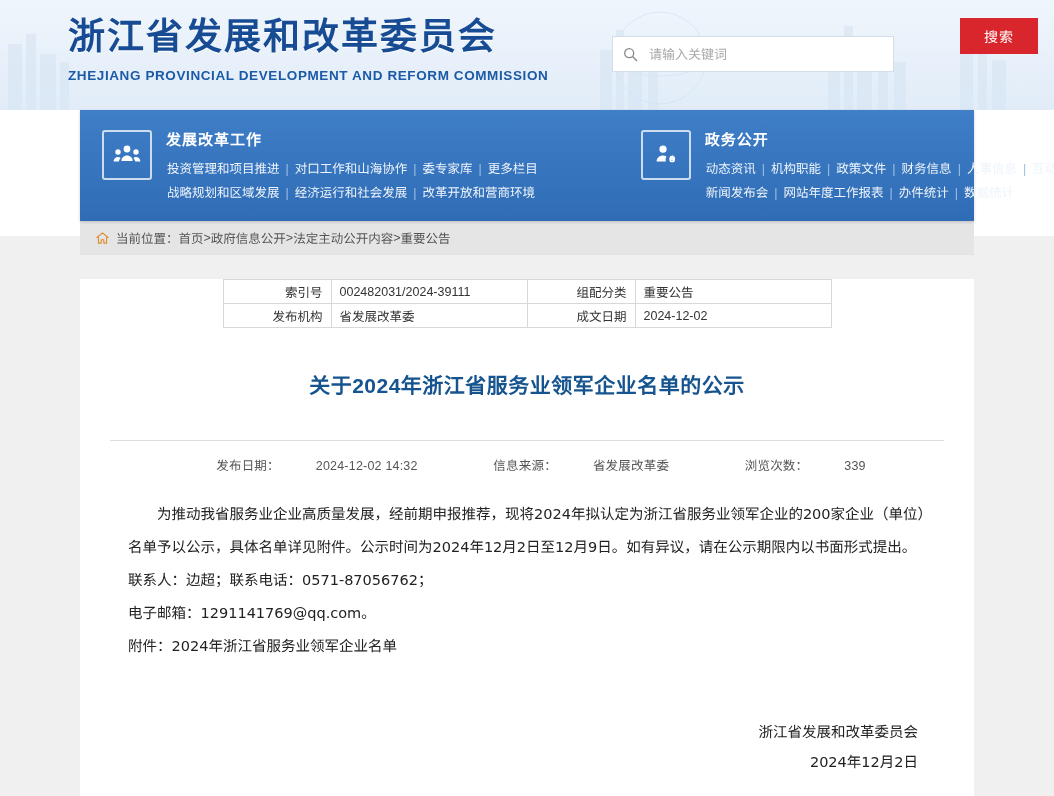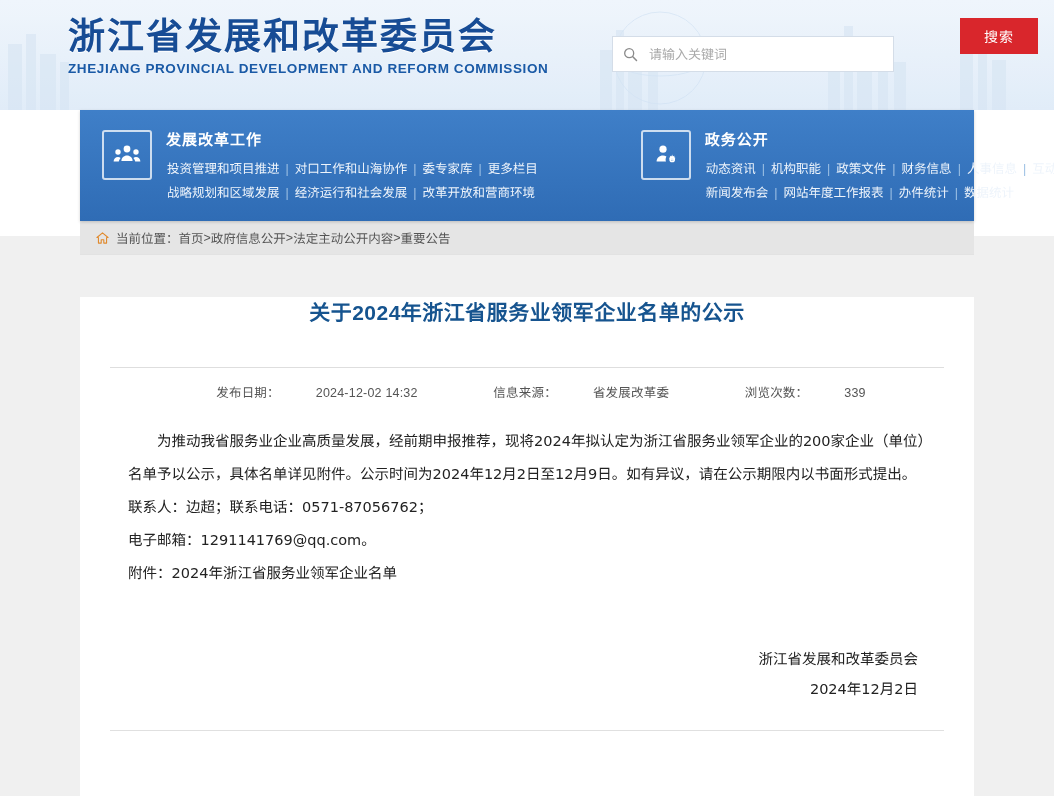--- a/index.html
+++ b/index.html
@@ -40,21 +40,21 @@
     line-height: 46px;
     white-space: nowrap;
     text-shadow: 0 1px 0 #fff;
   }
   .logo-en {
     font-family: "Liberation Sans", sans-serif;
     font-size: 13.5px;
     font-weight: bold;
     color: #1a5aa6;
     letter-spacing: .6px;
-    margin-top: 1px;
+    margin-top: 8px;
     white-space: nowrap;
   }
   .search-box {
     position: absolute;
     right: 80px; top: 18px;
     width: 282px; height: 36px;
     display: flex;
     background: #fff;
     border: 1px solid #d4dde8;
   }
@@ -357,20 +357,36 @@
       <span class="crumb-text">&gt;</span>
       <span class="crumb-text">政府信息公开</span>
       <span class="crumb-text">&gt;</span>
       <span class="crumb-text">法定主动公开内容</span>
       <span class="crumb-text">&gt;</span>
       <span class="crumb-text">重要公告</span>
     </div>
 
     <div class="content">
 
+      <table class="meta-table">
+        <tbody>
+            <tr>
+          <td class="meta-label">索引号</td>
+          <td class="meta-value">002482031/2024-39111</td>
+          <td class="meta-label">组配分类</td>
+          <td class="meta-value">重要公告</td>
+        </tr>
+        <tr>
+          <td class="meta-label">发布机构</td>
+          <td class="meta-value">省发展改革委</td>
+          <td class="meta-label">成文日期</td>
+          <td class="meta-value">2024-12-02</td>
+        </tr>
+      </tbody>
+        </table>
 
       <div class="doc-title">关于2024年浙江省服务业领军企业名单的公示</div>
 
       <div class="divider"></div>
 
       <div class="subinfo">
         <span><span>发布日期：</span><span>2024-12-02 14:32</span></span>
         <span><span>信息来源：</span><span>省发展改革委</span></span>
         <span><span>浏览次数：</span><span>339</span></span>
       </div>

